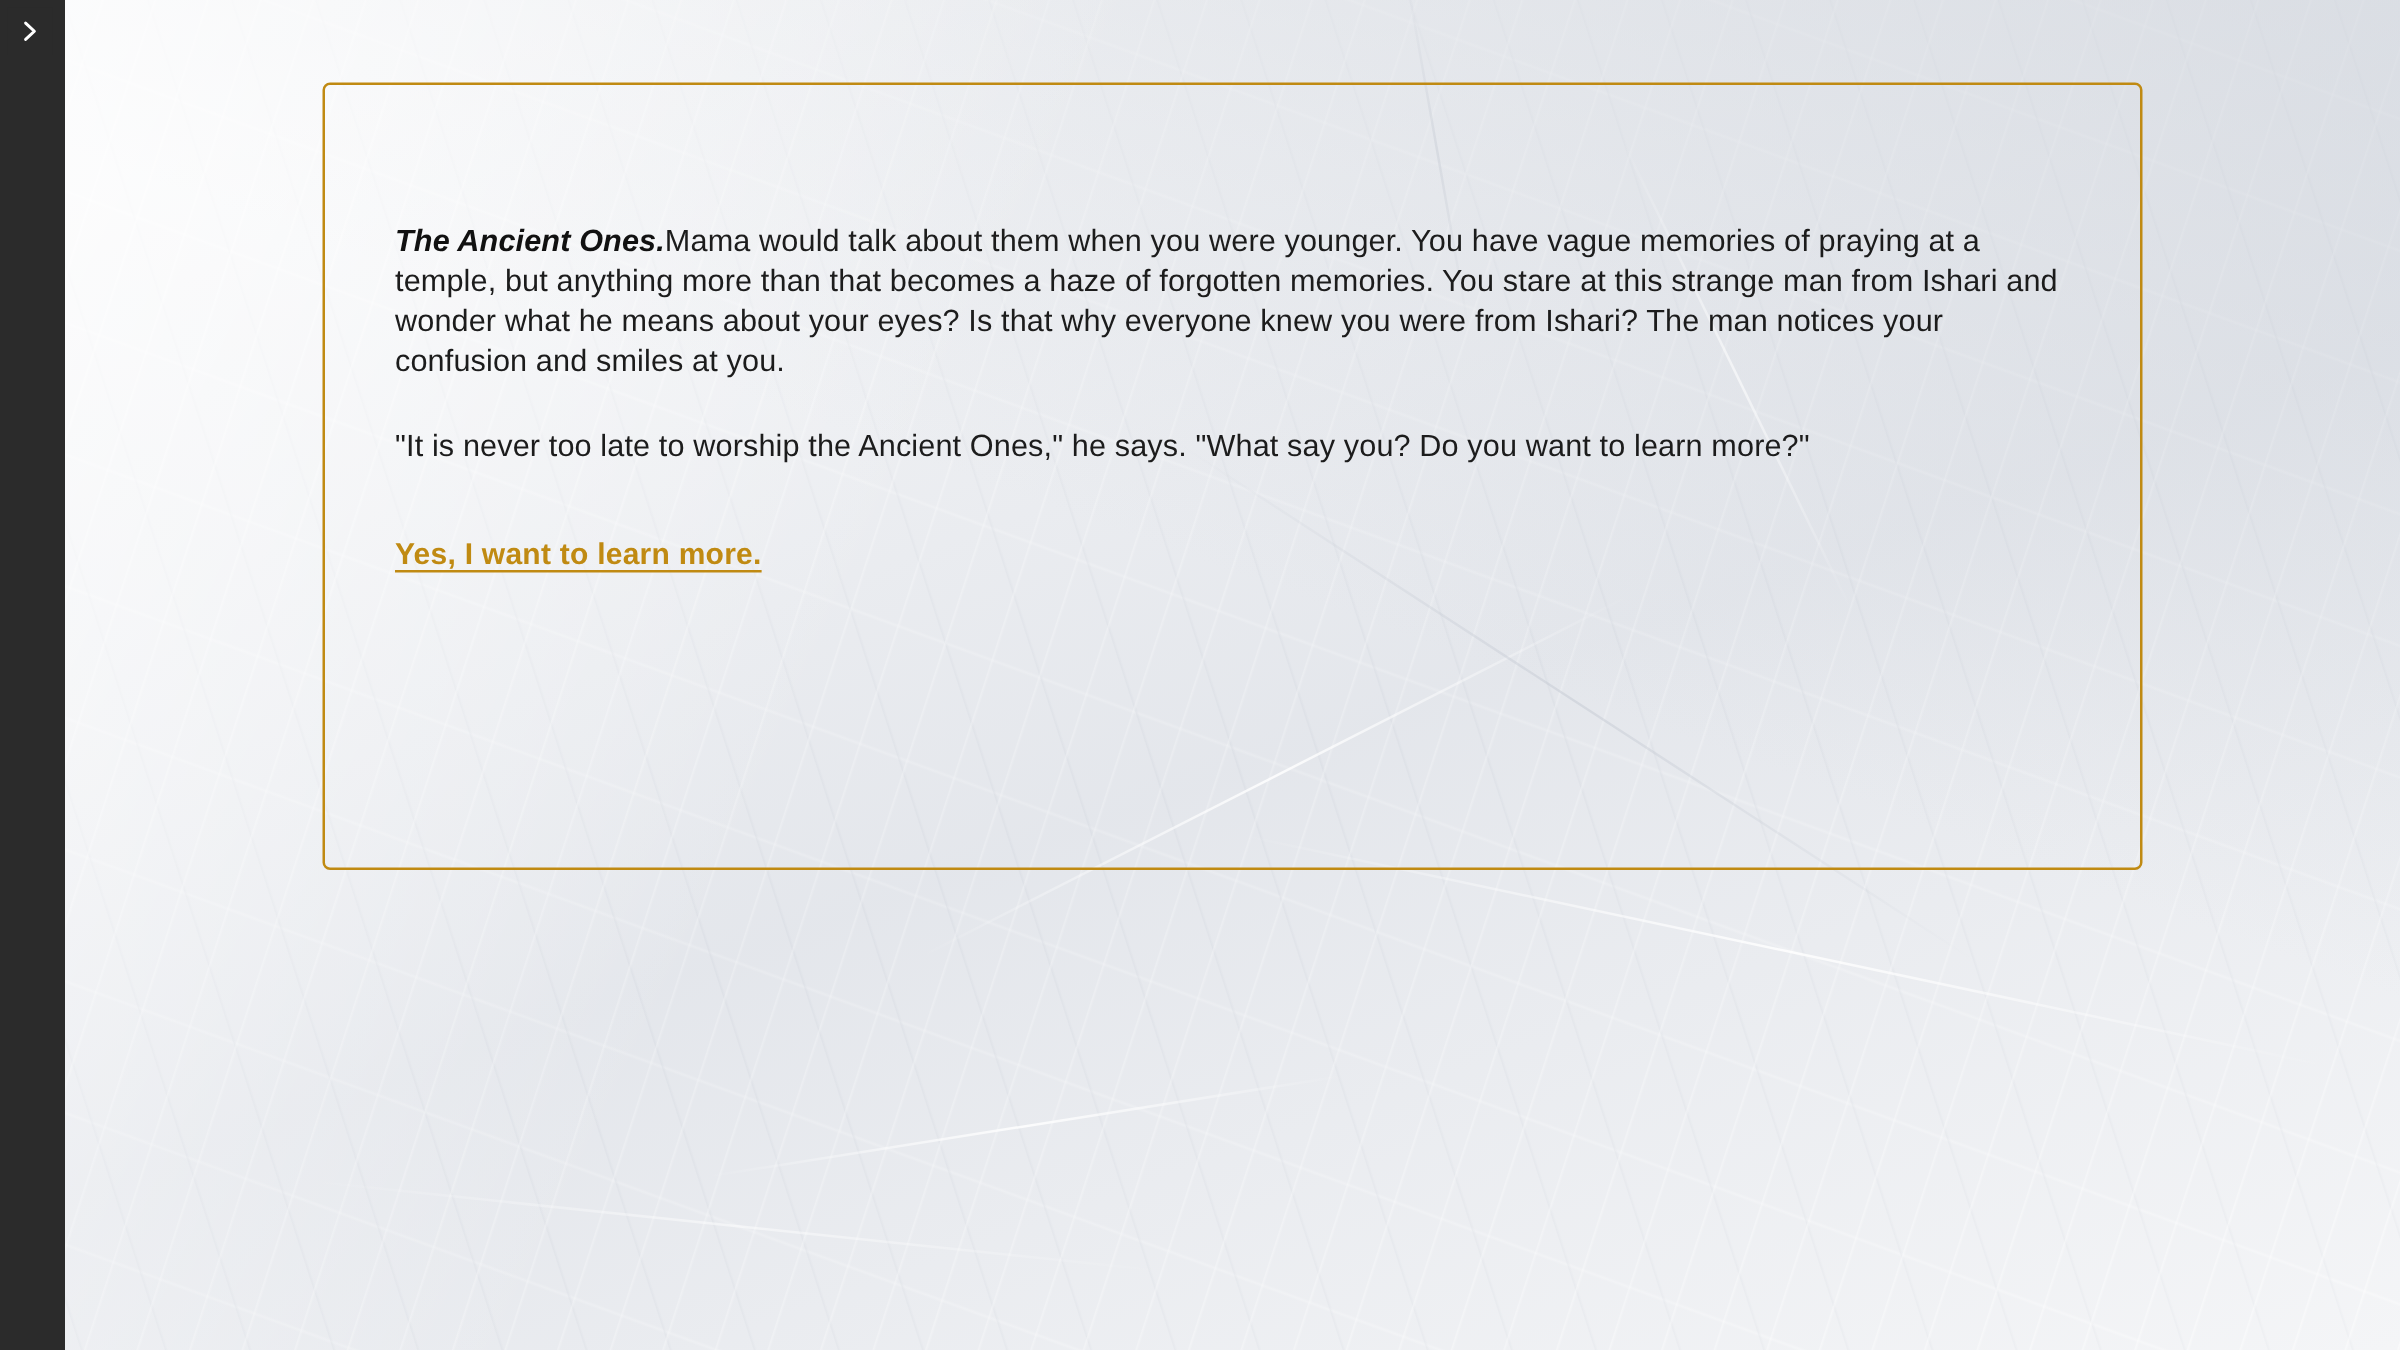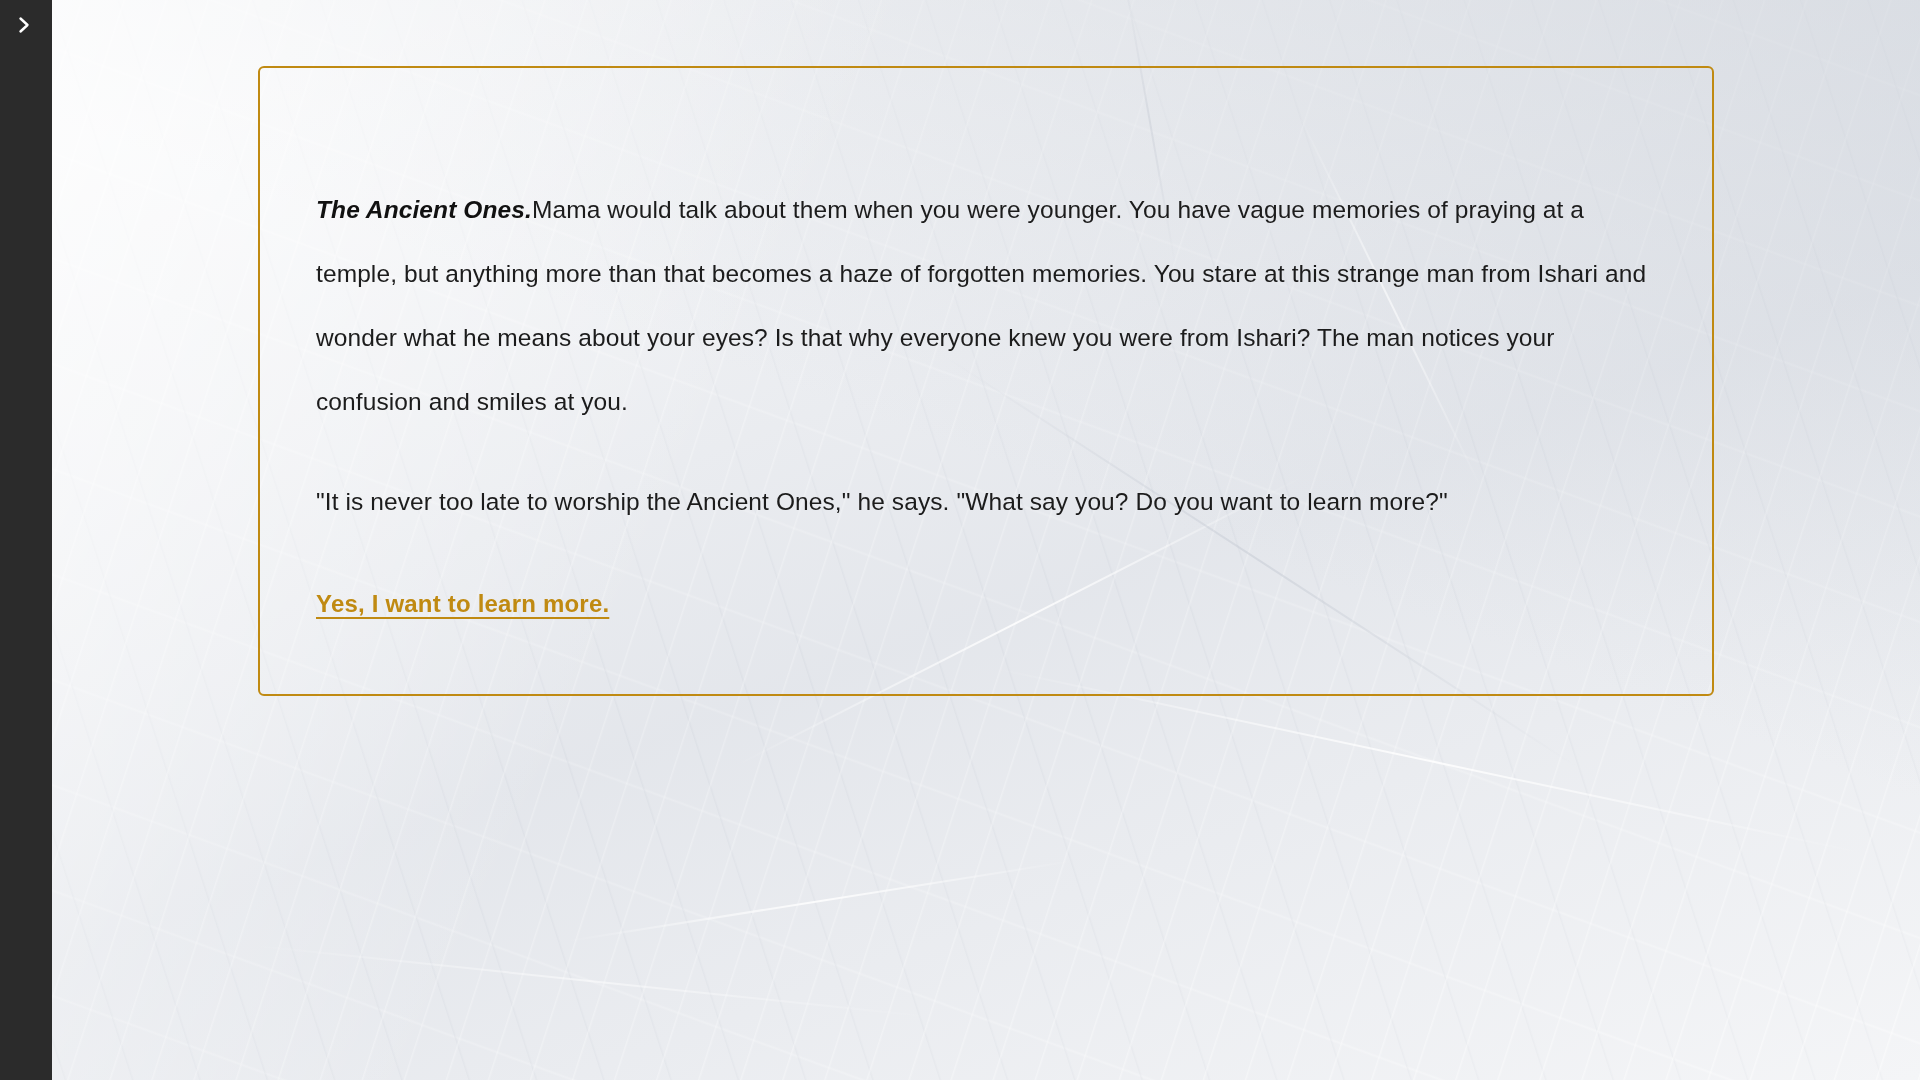--- a/index.html
+++ b/index.html
@@ -91,21 +91,21 @@
   #story-body {
     position: absolute;
     left: 56px;
     top: 110px;
     right: 56px;
   }
 
   p.story-para {
     margin: 0 0 36px 0;
     font-size: 24.5px;
-    line-height: 64px;
+    line-height: 32px;
     color: #1c1c1c;
     font-weight: 400;
     letter-spacing: 0.1px;
   }
   p.story-para:last-of-type { margin-bottom: 0; }
 
   .em-title {
     font-style: italic;
     font-weight: 600;
     color: #111;

